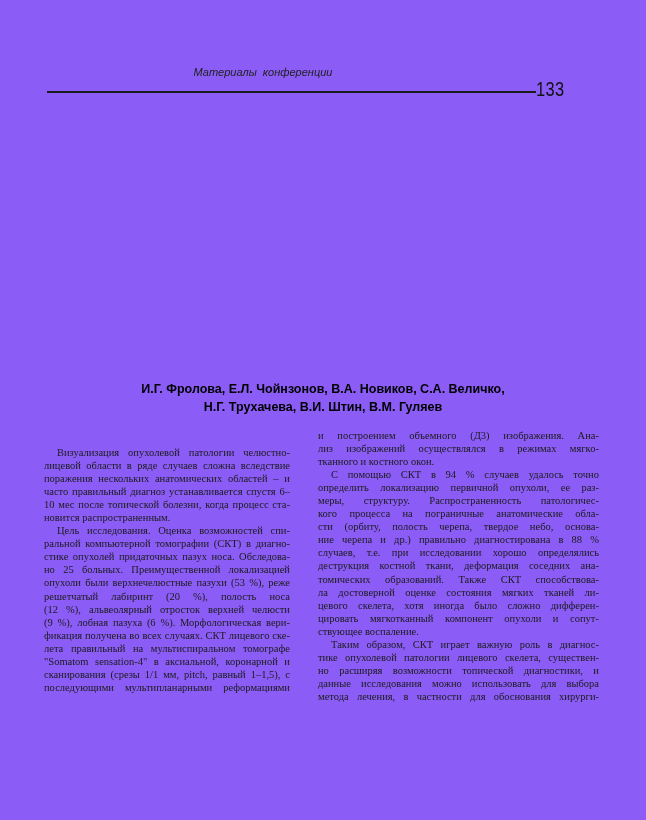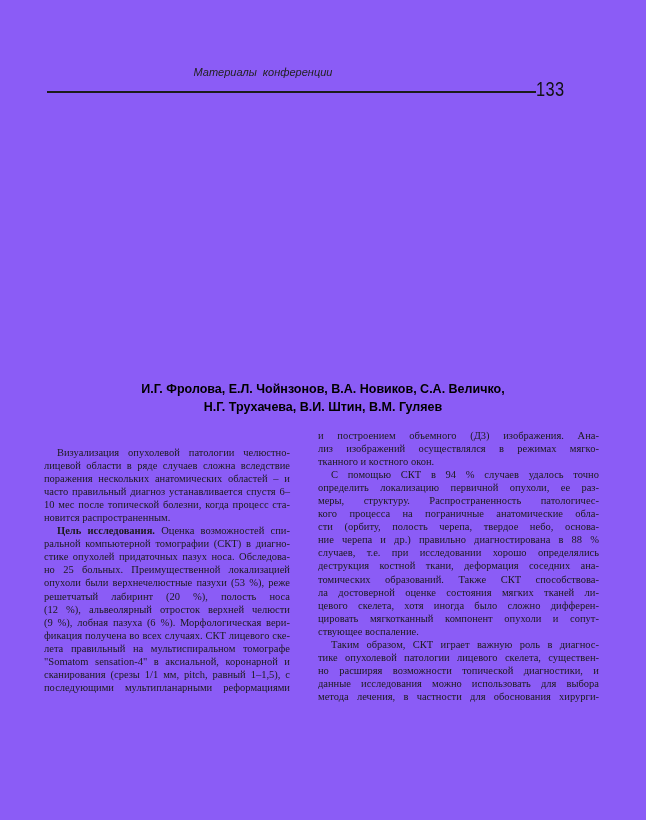--- a/index.html
+++ b/index.html
@@ -73,21 +73,21 @@
   .col-right { left: 318px; top: 430px; width: 281px; }
   .tline {
     display: flex;
     justify-content: space-between;
     align-items: baseline;
     height: 13.05px;
   }
   .tline.end { justify-content: flex-start; gap: 2.6px; font-family: Liberation Serif, serif; }
   .tline.ind { padding-left: 13px; }
   .tline span, .tline b { flex: 0 0 auto; white-space: pre; }
-  .tline b { font-weight: bold; }
+  .tline b { font-weight: normal; }
 </style>
 </head>
 <body>
 
 <div class="page">
 
   <div class="running-head">Материалы конференции</div>
 
   <div class="head-rule"></div>
 

